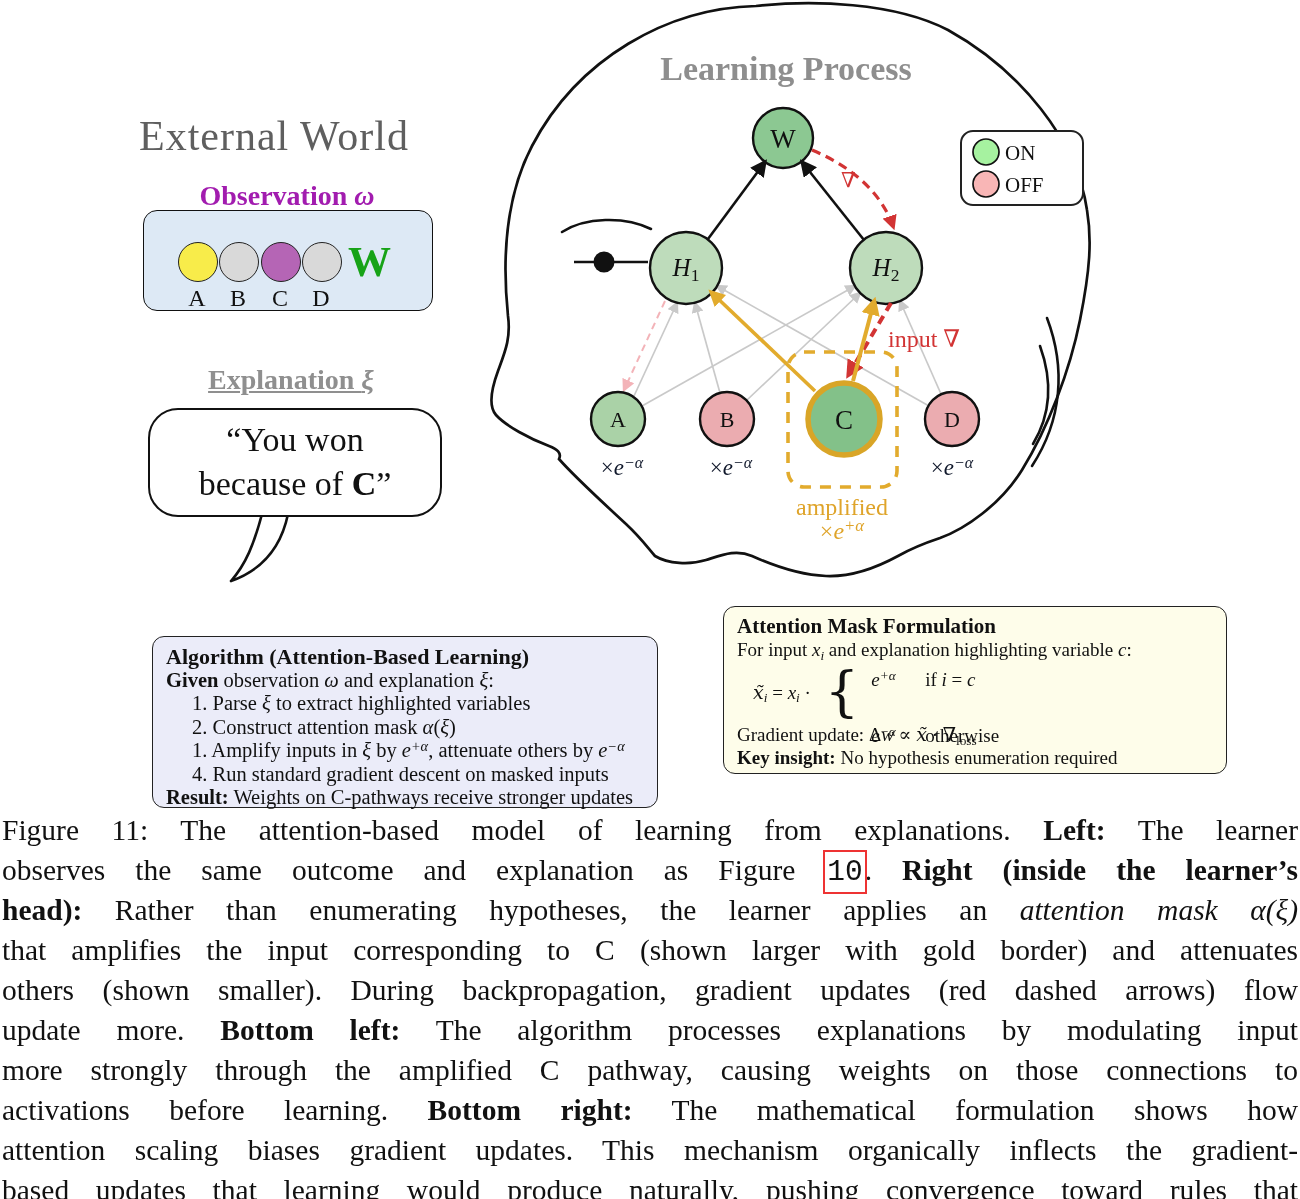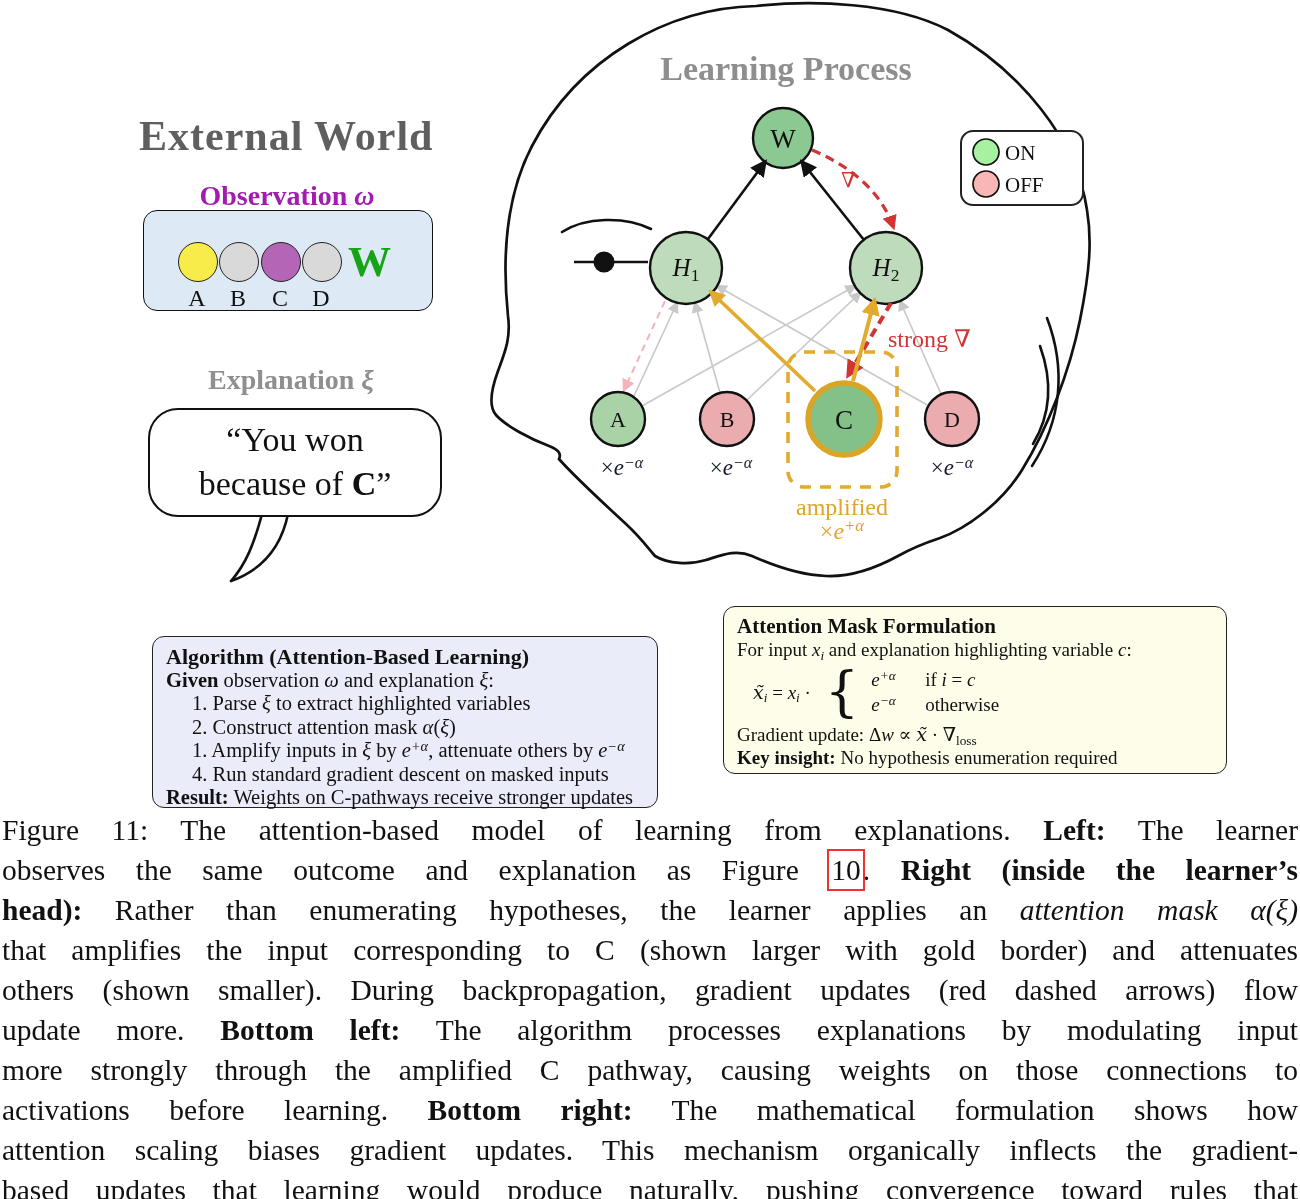--- a/index.html
+++ b/index.html
@@ -8,31 +8,31 @@
   .abs{position:absolute;}
   .ctr{transform:translate(-50%,-50%);}
   .ctrx{transform:translateX(-50%);}
   .ctry{transform:translateY(-50%);}
   .b{font-weight:bold;}
   .i,.mi{font-style:italic;}
   .sym{font-family:"DejaVu Serif","DejaVu Sans",serif;font-style:normal;}
   .tld{font-family:"DejaVu Serif",serif;}
   sup{font-size:0.70em;line-height:0;position:relative;top:-0.45em;vertical-align:baseline;}
   sub{font-size:0.70em;line-height:0;position:relative;top:0.28em;vertical-align:baseline;}
-  .linkbox{outline:2px solid #e33;outline-offset:0px;padding:3px 2px;}
-
-  
-  #ext-title{left:139px;top:112px;font-size:42px;font-weight:bold;color:#5f5f5f;letter-spacing:1px;}
+  .linkbox{outline:2px solid #e33;outline-offset:0px;padding:3px 2px;font-family:Liberation Mono, monospace;}
+
+  
+  #ext-title{left:139px;top:112px;font-size:42px;font-weight:normal;color:#5f5f5f;letter-spacing:1px;}
   #obs-label{left:287px;top:180px;font-size:28px;font-weight:bold;color:#a21caf;white-space:nowrap;}
   #obs-box{left:143px;top:210px;width:288px;height:99px;background:#dde9f5;border:1.7px solid #111;border-radius:14px;}
   .obs-circle{position:absolute;width:38px;height:38px;border-radius:50%;border:1.9px solid #222;top:31px;}
   .c-yellow{background:#f8ec4a;} .c-gray{background:#d9d9d9;} .c-purple{background:#b565b5;}
   .obs-letter{position:absolute;top:74px;font-size:24px;width:42px;text-align:center;}
   #obs-w{left:204px;top:26px;font-size:43px;font-weight:bold;color:#17a317;}
-  #expl-label{left:291px;top:364px;font-size:28px;font-weight:bold;color:#8f8f8f;white-space:nowrap;}
+  #expl-label{left:291px;top:364px;font-size:28px;font-weight:bold;color:#8f8f8f;white-space:nowrap;text-decoration:underline;}
   #bubble{left:148px;top:408px;width:290px;height:105px;background:#fff;border:2.7px solid #111;border-radius:30px;text-align:center;z-index:2;}
   .bubble-line{font-size:34px;line-height:44px;}
   #bubble .bubble-line:first-child{margin-top:8px;}
 
   
   #diagram{left:0;top:0;width:1300px;height:600px;z-index:1;}
   #lp-title{left:786px;top:50px;font-size:34px;font-weight:bold;color:#8e8e8e;white-space:nowrap;z-index:3;}
   .node-label{z-index:3;white-space:nowrap;}
   .gray-math{color:#0f172a;font-size:23px;z-index:3;white-space:nowrap;}
   .gold-text{color:#dfa42a;font-size:24px;z-index:3;white-space:nowrap;text-align:center;}
@@ -42,21 +42,21 @@
   
   #algo-box{left:152px;top:636px;width:506px;height:172px;background:#ebecf9;border:1.7px solid #222;border-radius:12px;
             padding:8px 13px;box-sizing:border-box;font-size:20.5px;line-height:23.5px;white-space:nowrap;}
   #algo-box .bx-title{font-size:22px;font-weight:bold;}
   .algo-item{margin-left:26px;}
   #form-box{left:723px;top:606px;width:504px;height:168px;background:#fefdea;border:1.7px solid #222;border-radius:12px;
             padding:8px 13px;box-sizing:border-box;font-size:19px;line-height:23px;white-space:nowrap;}
   #form-box .bx-title{font-size:21px;font-weight:bold;}
   #formula-row{display:flex;align-items:center;margin:2px 0 2px 16px;height:58px;gap:8px;}
   #formula-brace{font-size:54px;font-weight:400;font-family:"DejaVu Serif",serif;margin:0 4px 0 6px;line-height:54px;}
-  .case-row{display:flex;line-height:25px;}
+  .case-row{display:flex;line-height:25px;margin-top:31px;}
   .case-val{width:54px;}
 
   
   #caption{left:2px;top:810px;width:1296px;font-size:29.5px;color:#111;z-index:2;}
   .cap-line{height:40px;line-height:40px;text-align:justify;text-align-last:justify;white-space:nowrap;}
 </style>
 </head>
 <body>
 
 <div id="canvas">
@@ -157,21 +157,21 @@
   <div class="abs ctr node-label" style="left:886px;top:268px;font-size:25px;"><span class="mi">H</span><sub>2</sub></div>
   <div class="abs ctr node-label" style="left:618px;top:420px;font-size:22px;"><span>A</span></div>
   <div class="abs ctr node-label" style="left:727px;top:420px;font-size:22px;"><span>B</span></div>
   <div class="abs ctr node-label" style="left:844px;top:420px;font-size:27px;"><span>C</span></div>
   <div class="abs ctr node-label" style="left:952px;top:420px;font-size:22px;"><span>D</span></div>
 
   <div class="abs ctry legend-label" style="left:1005px;top:153px;">ON</div>
   <div class="abs ctry legend-label" style="left:1005px;top:185px;">OFF</div>
 
   <div class="abs red-text sym" style="left:841px;top:168px;font-size:21px;">∇</div>
-  <div class="abs red-text" style="left:888px;top:325px;font-size:24px;"><span>strong </span><span class="sym">∇</span></div>
+  <div class="abs red-text" style="left:888px;top:325px;font-size:24px;"><span>input </span><span class="sym">∇</span></div>
 
   <div class="abs ctrx gray-math" style="left:622px;top:455px;"><span>×</span><span class="mi">e</span><sup class="mi">−α</sup></div>
   <div class="abs ctrx gray-math" style="left:731px;top:455px;"><span>×</span><span class="mi">e</span><sup class="mi">−α</sup></div>
   <div class="abs ctrx gray-math" style="left:952px;top:455px;"><span>×</span><span class="mi">e</span><sup class="mi">−α</sup></div>
 
   <div class="abs ctrx gold-text" style="left:842px;top:494px;"><span>amplified</span></div>
   <div class="abs ctrx gold-text" style="left:842px;top:518px;"><span>×</span><span class="mi">e</span><sup class="mi">+α</sup></div>
 
   <div id="algo-box" class="abs">
     <div class="bx-title"><span>Algorithm (Attention-Based Learning)</span></div>

